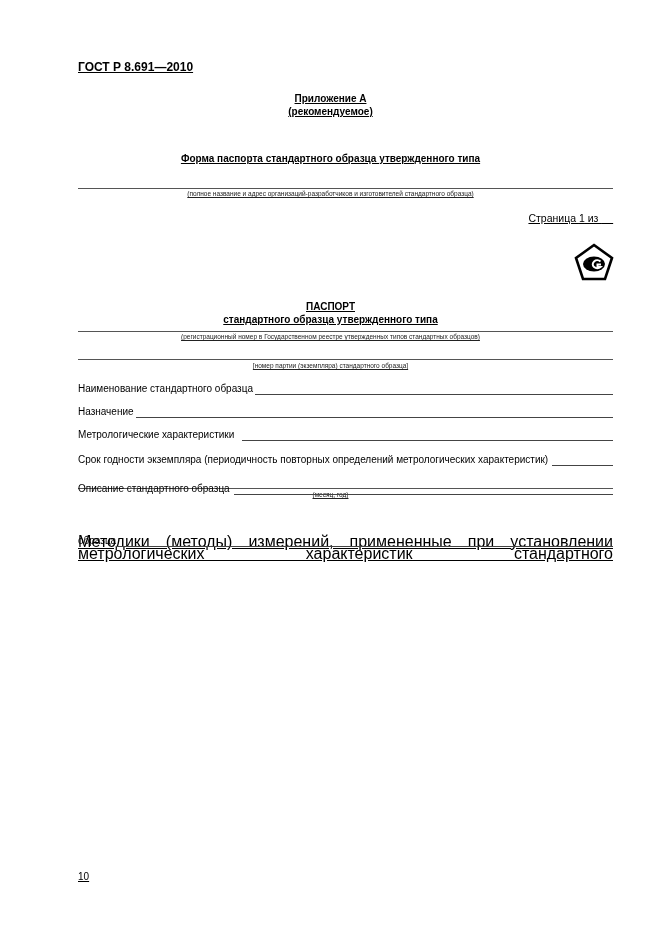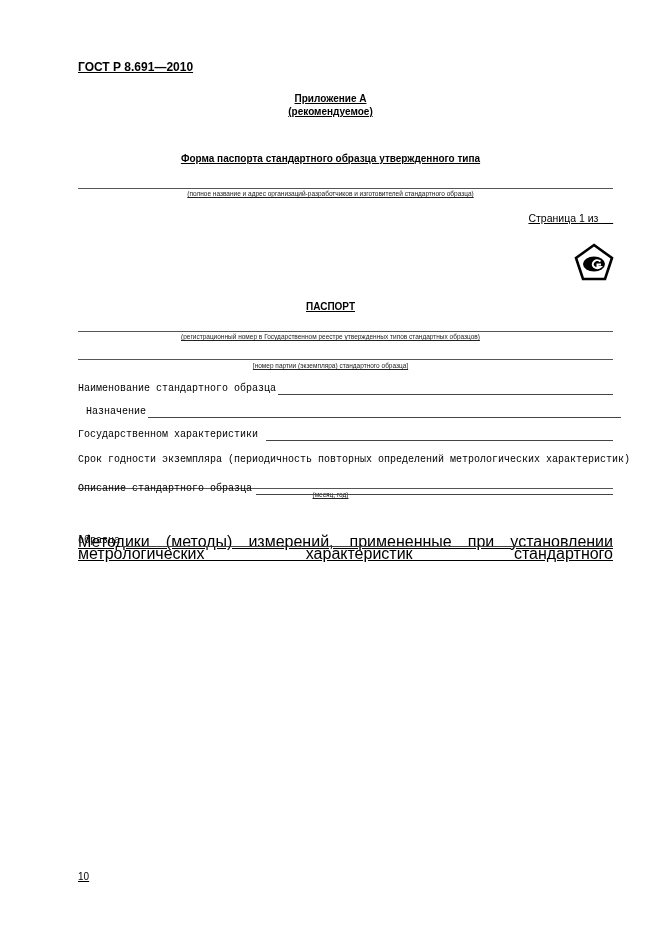--- a/index.html
+++ b/index.html
@@ -10,21 +10,21 @@
   .center { left:0; width:661px; text-align:center; }
   .appx { top:92px; font-size:10px; font-weight:bold; line-height:13px; }
   .form-title { top:153px; font-size:10px; font-weight:bold; }
   .rule { position:absolute; left:78px; width:535px; height:0; border-top:1px solid #555; }
   .cap { font-size:6.5px; color:#222; }
   .pagenum { top:212px; right:48px; font-size:10.5px; }
   .pagenum .u { text-decoration:underline; }
   .logo { left:573px; top:242px; width:42px; height:40px; }
   .pass-title { top:285px; font-size:10px; font-weight:bold; line-height:13px;margin-top:15px; }
   .field { position:absolute; left:78px; width:535px; font-size:10px; line-height:12px; display:flex; align-items:flex-end; }
-  .field .lbl { white-space:nowrap;font-family:Liberation Mono, monospace; }
+  .field .lbl { white-space:nowrap; }
   .field .fill { flex:1; border-bottom:1px solid #444; margin-left:2px; height:11px; }
   .justify { text-align:justify; text-align-last:justify; }
   .footer { left:78px; top:843px; font-size:10px;margin-top:28px; }
 </style>
 </head>
 <body>
 
 <div class="abs hdr">ГОСТ Р 8.691—2010</div>
 
 <div class="abs center appx">
@@ -44,40 +44,41 @@
 <div class="abs logo">
   <svg width="42" height="40" viewBox="0 0 42 40">
     <polygon points="21,3 39,16 32,37 10,37 3,16" fill="#fff" stroke="#000" stroke-width="2.6"></polygon>
     <ellipse cx="21" cy="22" rx="11" ry="7.5" fill="#000"></ellipse>
     <path d="M27.5,19.5 A4.5,4 0 1 0 27.5,25 L24.5,25 L24.5,22.5 L28,22.5" fill="none" stroke="#fff" stroke-width="2"></path>
   </svg>
 </div>
 
 <div class="abs center pass-title">
   <div>ПАСПОРТ</div>
+  <div>стандартного образца утвержденного типа</div>
 </div>
 
 <div class="rule" style="top:331px;"></div>
 <div class="abs center cap" style="top:333px;">(регистрационный номер в Государственном реестре утвержденных типов стандартных образцов)</div>
 
 <div class="rule" style="top:359px;"></div>
 <div class="abs center cap" style="top:362px;">[номер партии (экземпляра) стандартного образца]</div>
 
 <div class="field" style="top:383px;">
   <span class="lbl">Наименование стандартного образца</span>
   <span class="fill"></span>
 </div>
 
-<div class="field" style="top:406px;margin-left:8px;">
+<div class="field" style="top:406px;">
   <span class="lbl">Назначение</span>
   <span class="fill"></span>
 </div>
 
 <div class="field" style="top:429px;">
-  <span class="lbl">Государственном характеристики</span>
+  <span class="lbl">Метрологические характеристики</span>
   <span class="fill" style="margin-left:8px;"></span>
 </div>
 
 <div class="field" style="top:454px;align-items:center;">
   <span class="lbl">Срок годности экземпляра (периодичность повторных определений метрологических характеристик)</span>
   <span class="fill" style="margin-left:4px;"></span>
 </div>
 
 <div class="rule" style="top:488px;"></div>
 <div class="abs center cap" style="top:491px;">(месяц, год)</div>

